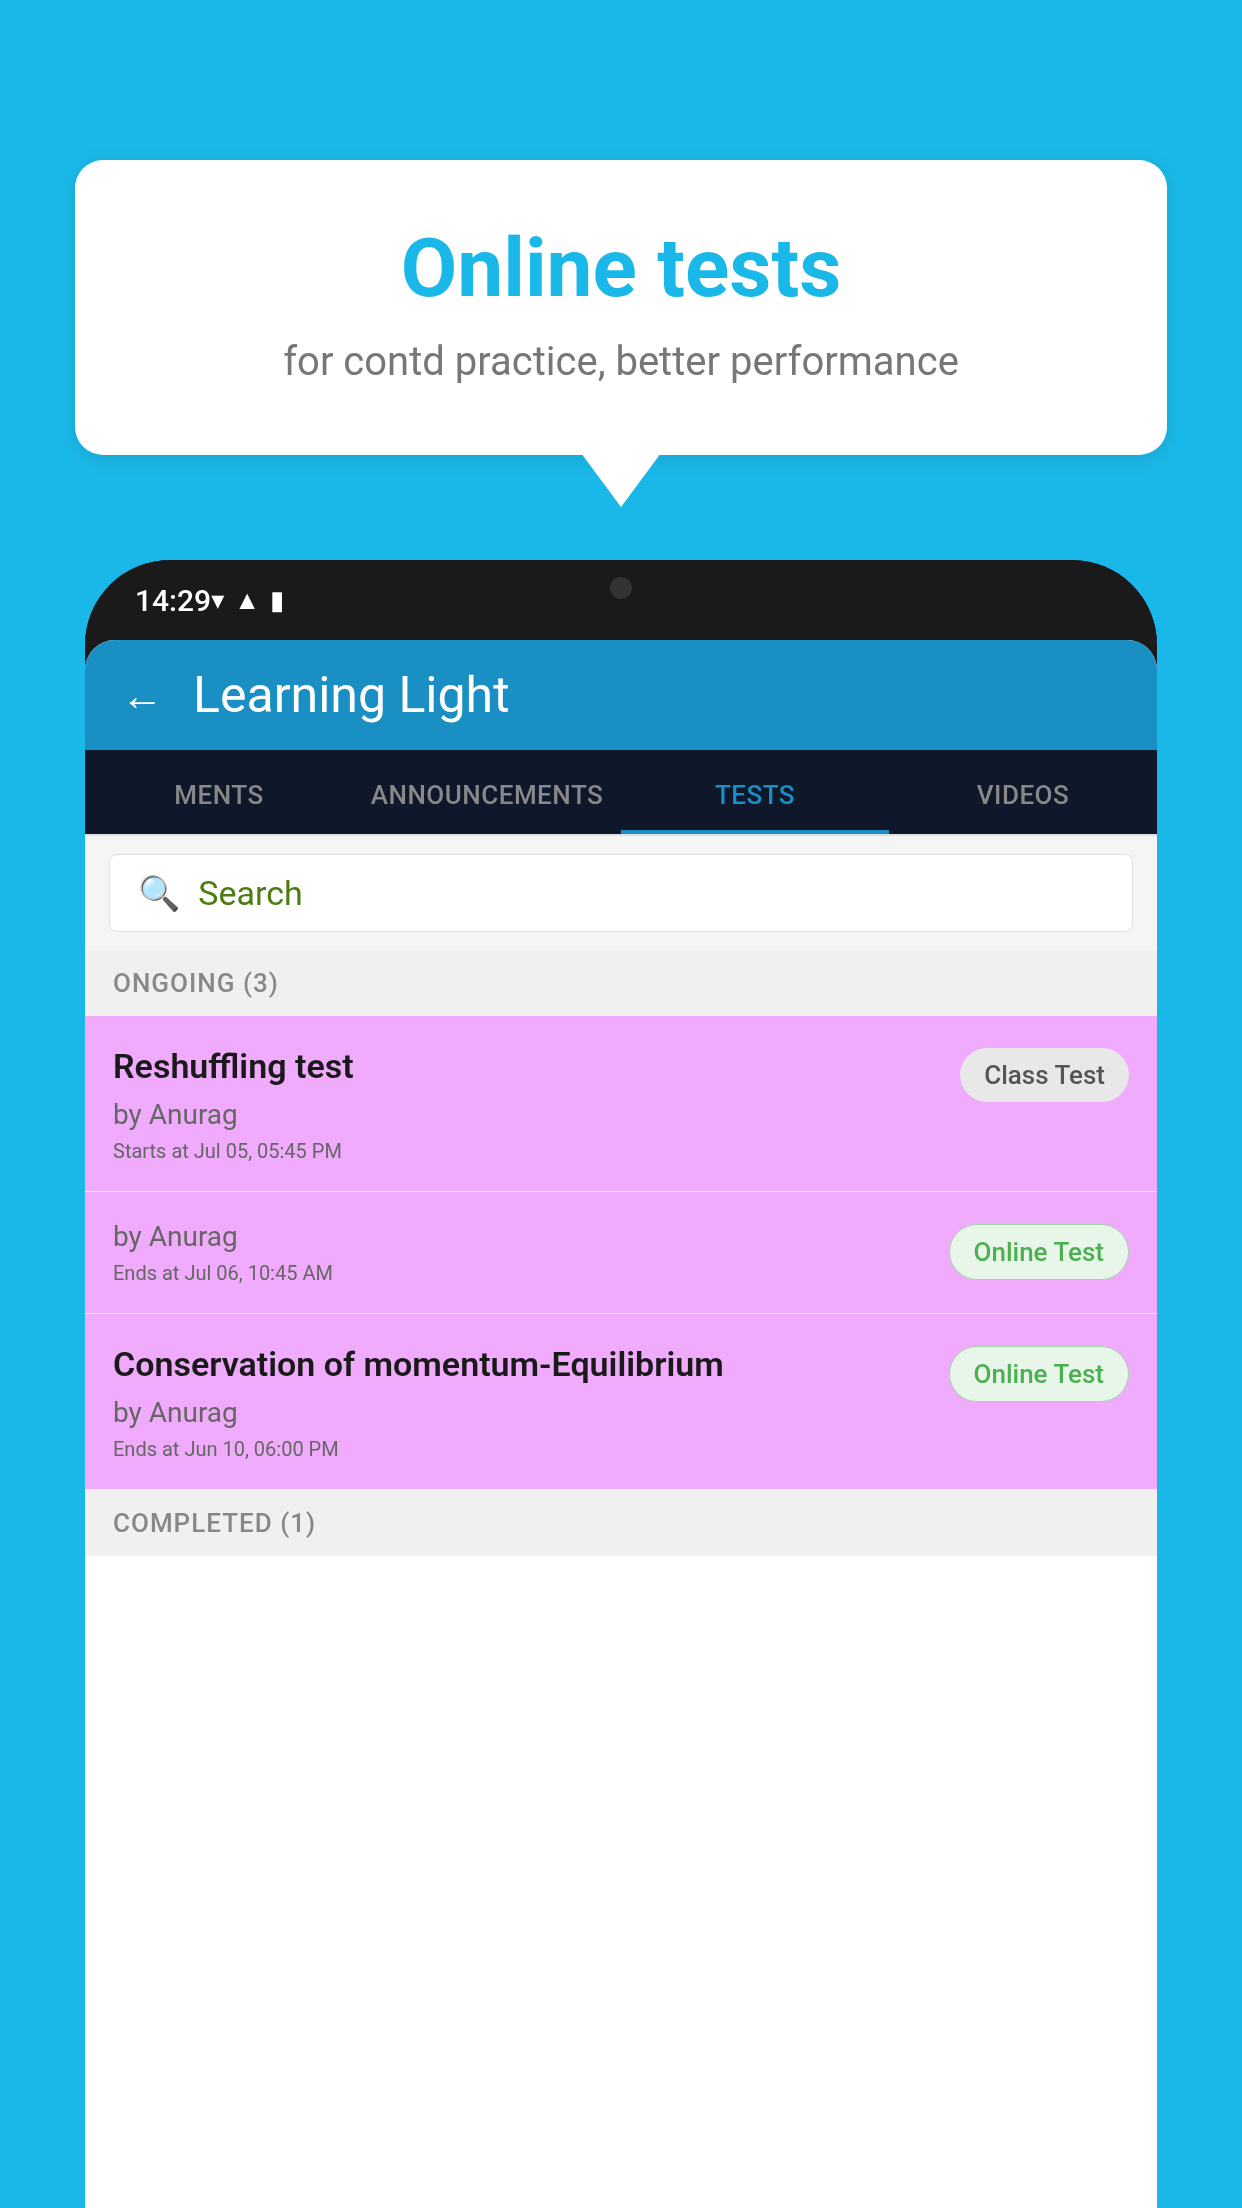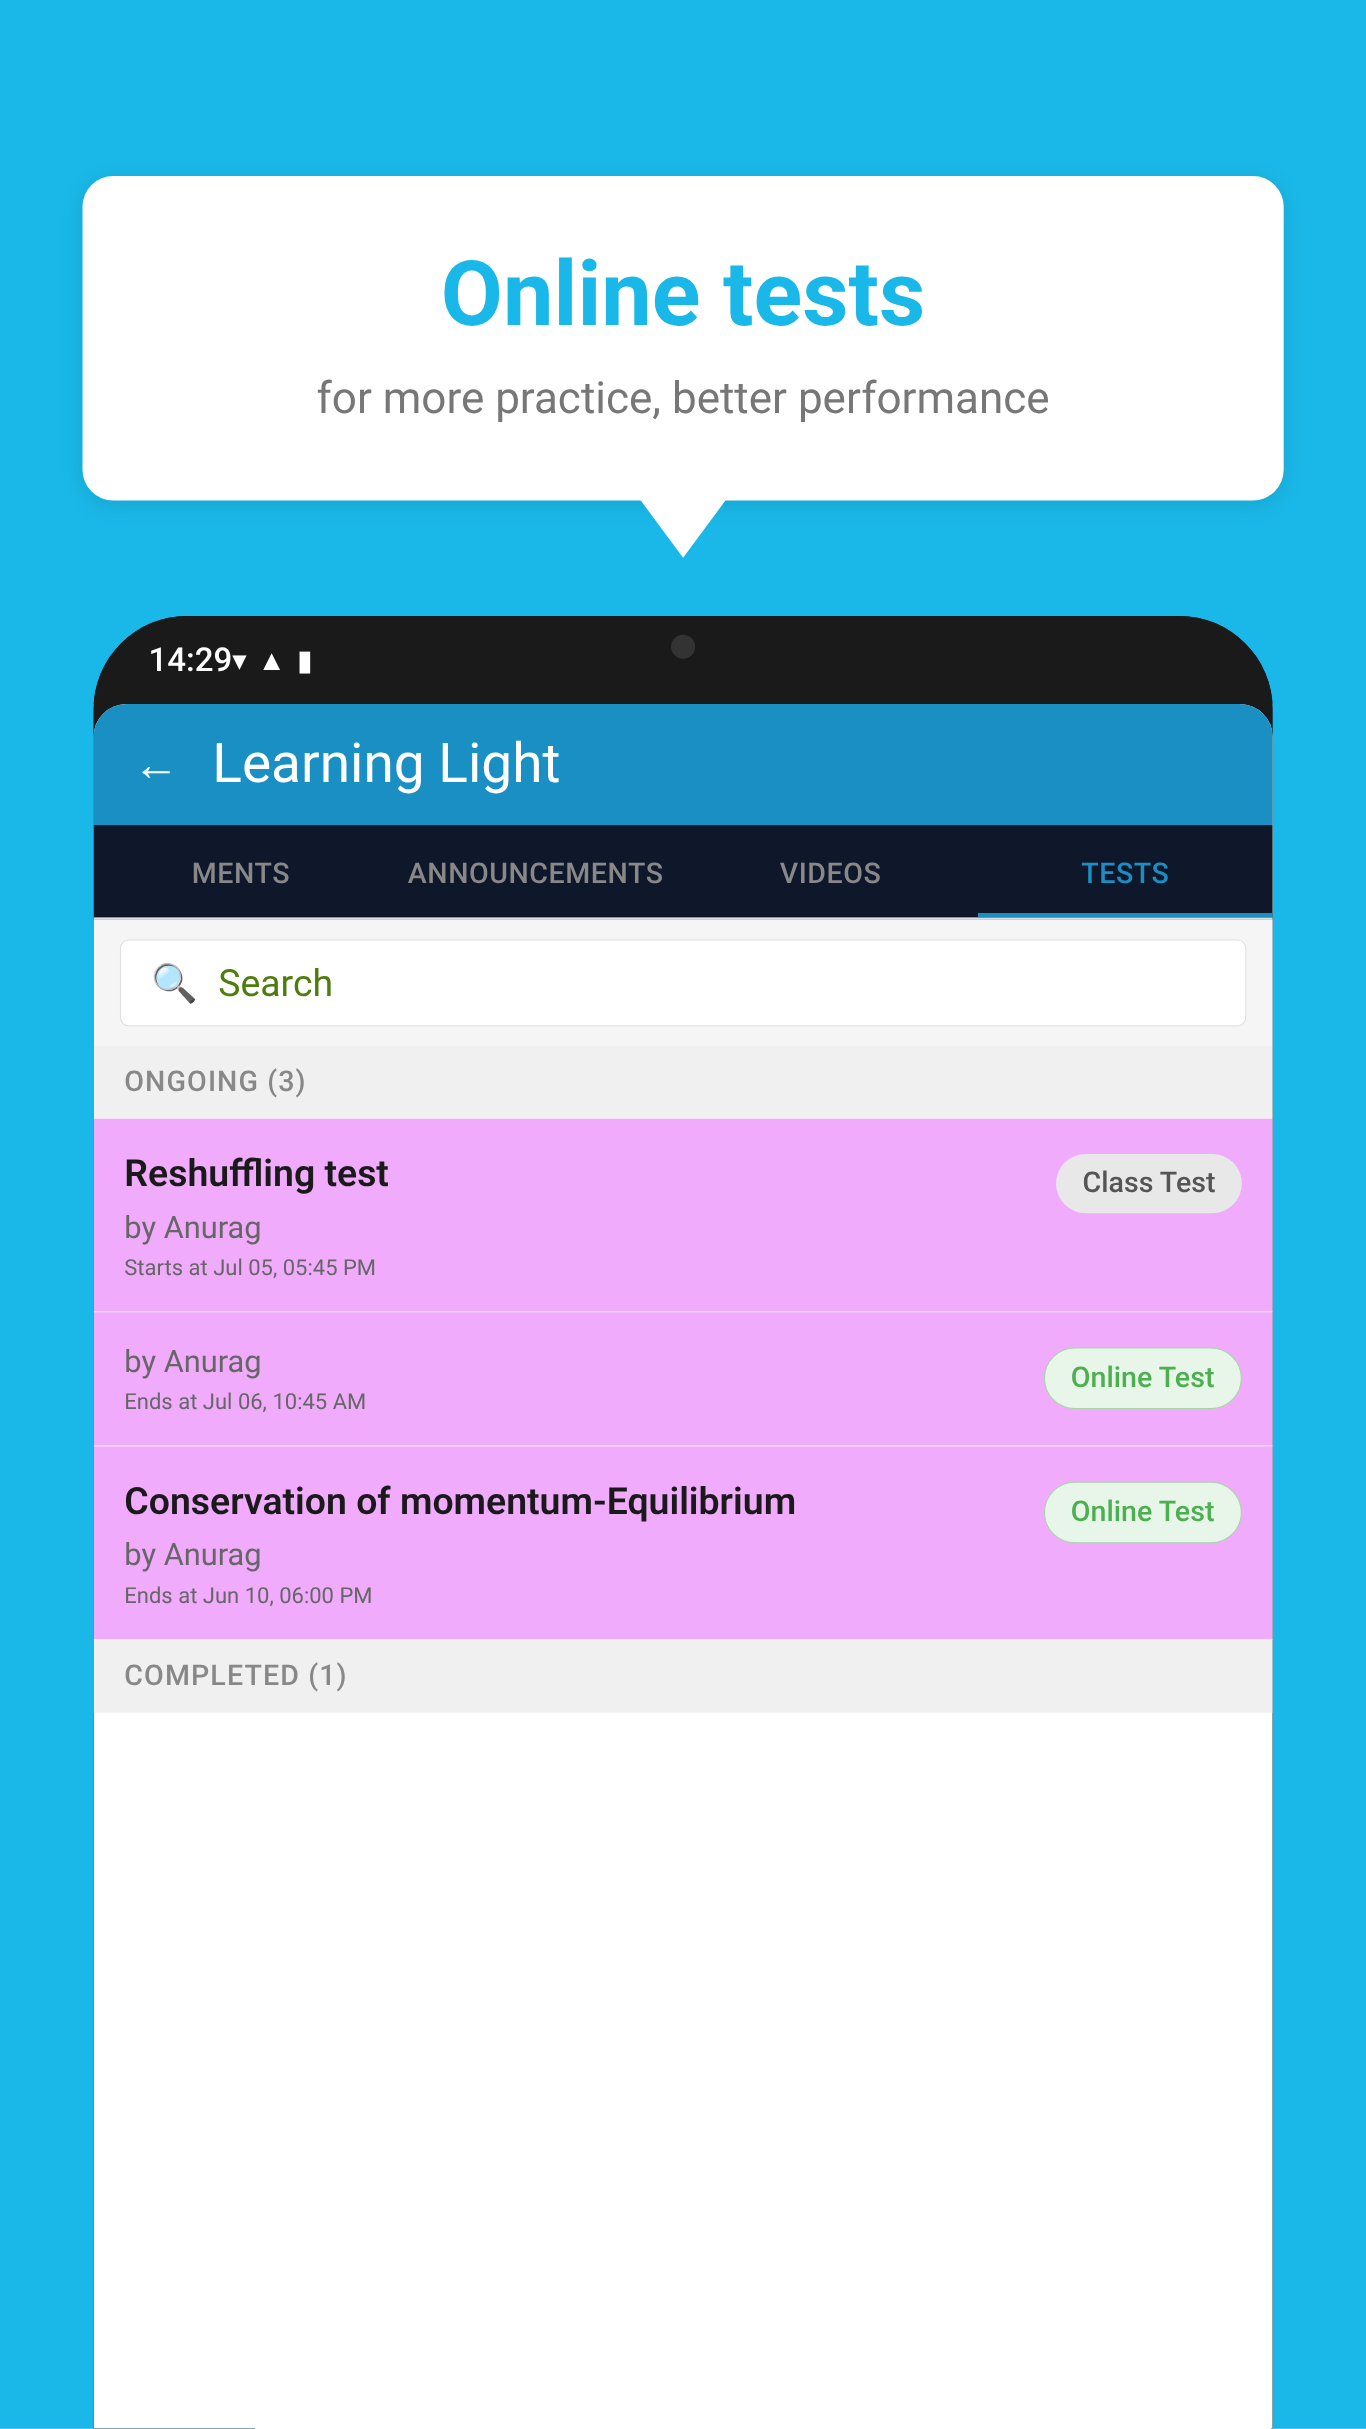--- a/index.html
+++ b/index.html
@@ -276,21 +276,21 @@
       display: inline-block;
       color: white;
       font-size: 26px;
     }
   </style>
 </head>
 <body>
 
 <div class="speech-bubble">
   <div class="bubble-title">Online tests</div>
-  <div class="bubble-subtitle">for more practice, better performance</div>
+  <div class="bubble-subtitle">for contd practice, better performance</div>
 </div>
 
 <div class="phone-frame">
 
   <div class="phone-notch-area">
     <span class="phone-time">14:29</span>
     <div class="notch-center">
       <div class="camera-dot"></div>
     </div>
     <div class="phone-status-icons">
@@ -310,25 +310,25 @@
       <span class="app-title">Learning Light</span>
     </div>
 
     <div class="tabs-bar">
       <div class="tab-item">
         <span>MENTS</span>
       </div>
       <div class="tab-item">
         <span>ANNOUNCEMENTS</span>
       </div>
+      <div class="tab-item active">
+        <span>TESTS</span>
+      </div>
       <div class="tab-item">
         <span>VIDEOS</span>
-      </div>
-      <div class="tab-item active">
-        <span>TESTS</span>
       </div>
     </div>
 
     <div class="search-container">
       <div class="search-bar">
         <span class="search-icon-svg">🔍</span>
         <span class="search-placeholder">Search</span>
       </div>
     </div>
 

